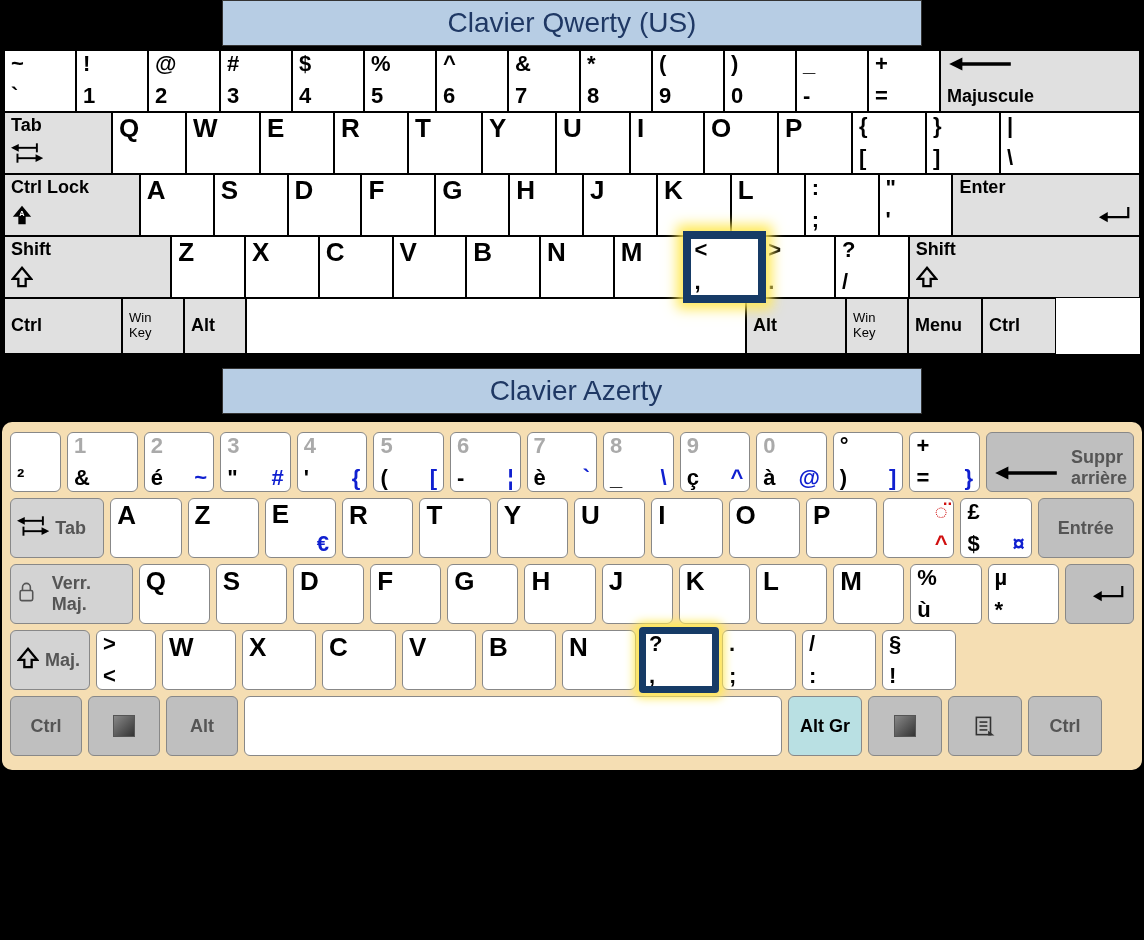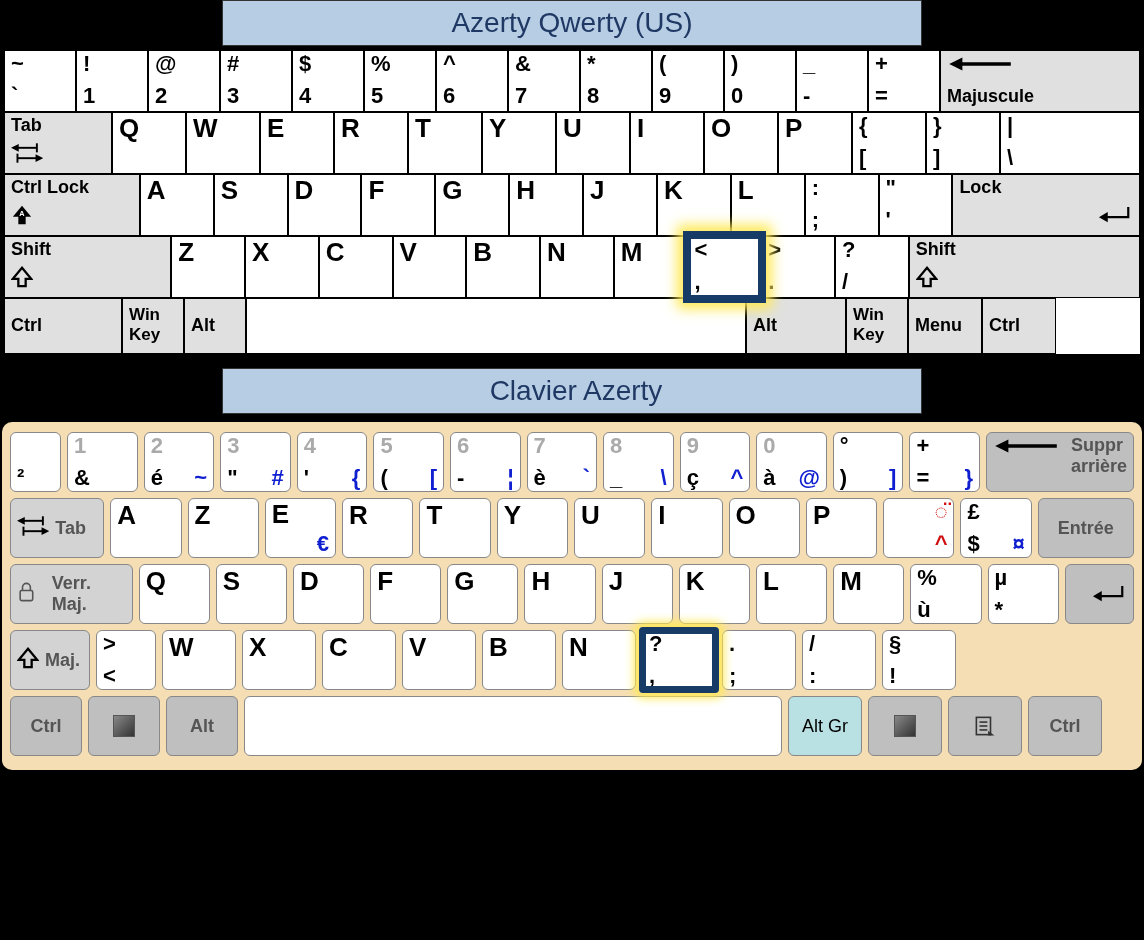--- a/index.html
+++ b/index.html
@@ -42,21 +42,21 @@
     flex-direction: column;
     justify-content: space-between;
     padding: 2px 6px 4px 6px;
   }
   .qkey.mod { background: #e0e0e0; font-size: 18px; font-weight: bold; }
   .qkey .top { line-height: 1; }
   .qkey .bot { line-height: 1; }
   .qkey.single { justify-content: flex-start; }
   .qkey.single .top { font-size: 26px; }
   .qkey .lbl { font-size: 18px;}
-  .qkey .small { font-size: 17px; font-weight: bold;}
+  .qkey .small { font-size: 13px; font-weight: normal;}
   .qkey.ctrlrow { height: 56px; justify-content: center; }
   .qkey.ctrlrow .lbl { font-size: 18px; }
 
   .highlight-q {
     position: absolute;
     inset: -6px;
     border: 8px solid #163b66;
     box-shadow: 0 0 12px 6px #ffe955;
     pointer-events: none;
     z-index: 10;
@@ -106,21 +106,21 @@
     z-index: 10;
   }
 
   
   svg.icon { height: 22px; }
   .winbox { width:22px; height:22px; background: linear-gradient(135deg,#888,#333); border:1px solid #555; display:inline-block;}
 </style>
 </head>
 <body>
 
-<div class="title-bar title-qwerty">Azerty Qwerty (US)</div>
+<div class="title-bar title-qwerty">Clavier Qwerty (US)</div>
 
 <div class="qwerty" id="qwerty">
     <div class="qrow">
       <div class="qkey" style="width: 72px;">
         <span class="top">~</span>
         <span class="bot">`</span>
       </div>
       <div class="qkey" style="width: 72px;">
         <span class="top">!</span>
         <span class="bot">1</span>
@@ -269,21 +269,21 @@
       </div>
       <div class="qkey" style="width: 74px;">
         <span class="top">:</span>
         <span class="bot">;</span>
       </div>
       <div class="qkey" style="width: 74px;">
         <span class="top">"</span>
         <span class="bot">'</span>
       </div>
       <div class="qkey mod" style="width: 188px;">
-        <div class="lbl">Lock</div>
+        <div class="lbl">Enter</div>
         <div style="text-align:right"><svg class="icon" viewBox="0 0 50 30">
             <path d="M44 4 L44 18 L12 18" fill="none" stroke="#000" stroke-width="3"></path>
             <polygon points="4,18 16,11 16,25" fill="#000"></polygon>
           </svg></div>
       </div>
     </div>
     <div class="qrow">
       <div class="qkey mod" style="width: 168px;">
         <div class="lbl">Shift</div>
         <div><svg class="icon" viewBox="0 0 24 24">
@@ -485,21 +485,21 @@
         <div class="row">
           <span class="">+</span>
           <span class=""></span>
         </div>
         <div class="row">
           <span>=</span>
           <span class="blue">}</span>
         </div>
       </div>
       <div class="akey mod modd" style="width: 150px;">
-        <div style="display:flex;align-items:flex-start;gap:12px;height:100%">
+        <div style="display:flex;align-items:flex-end;gap:12px;height:100%">
           <span><svg class="icon" viewBox="0 0 60 20">
               <line x1="58" y1="10" x2="6" y2="10" stroke="#000" stroke-width="3"></line>
               <polygon points="2,10 14,4 14,16" fill="#000"></polygon>
             </svg></span>
           <span class="sm" style="color:#555">Suppr<br>arrière</span>
         </div>
       </div>
     </div>
     <div class="arow">
       <div class="akey mod" style="width: 98px;">
@@ -787,21 +787,21 @@
         </div>
       </div>
       <div class="akey mod modd" style="width: 72px;">
         <div style="display:flex;align-items:center;justify-content:center;height:100%">
           <span class="sm" style="color:#555;font-weight:bold">Alt</span>
         </div>
       </div>
       <div class="akey" style="width: 538px;"></div>
       <div class="akey akey altgr" style="width: 74px;">
         <div style="display:flex;align-items:center;justify-content:center;height:100%">
-          <span class="sm" style="color:#000;font-weight:normal">Alt Gr</span>
+          <span class="sm" style="color:#000;font-weight:bold">Alt Gr</span>
         </div>
       </div>
       <div class="akey mod modd" style="width: 74px;">
         <div style="display:flex;align-items:center;justify-content:center;height:100%">
           <span class="winbox"></span>
         </div>
       </div>
       <div class="akey mod modd" style="width: 74px;">
         <div style="display:flex;align-items:center;justify-content:center;height:100%">
           <svg class="icon" viewBox="0 0 28 28">

